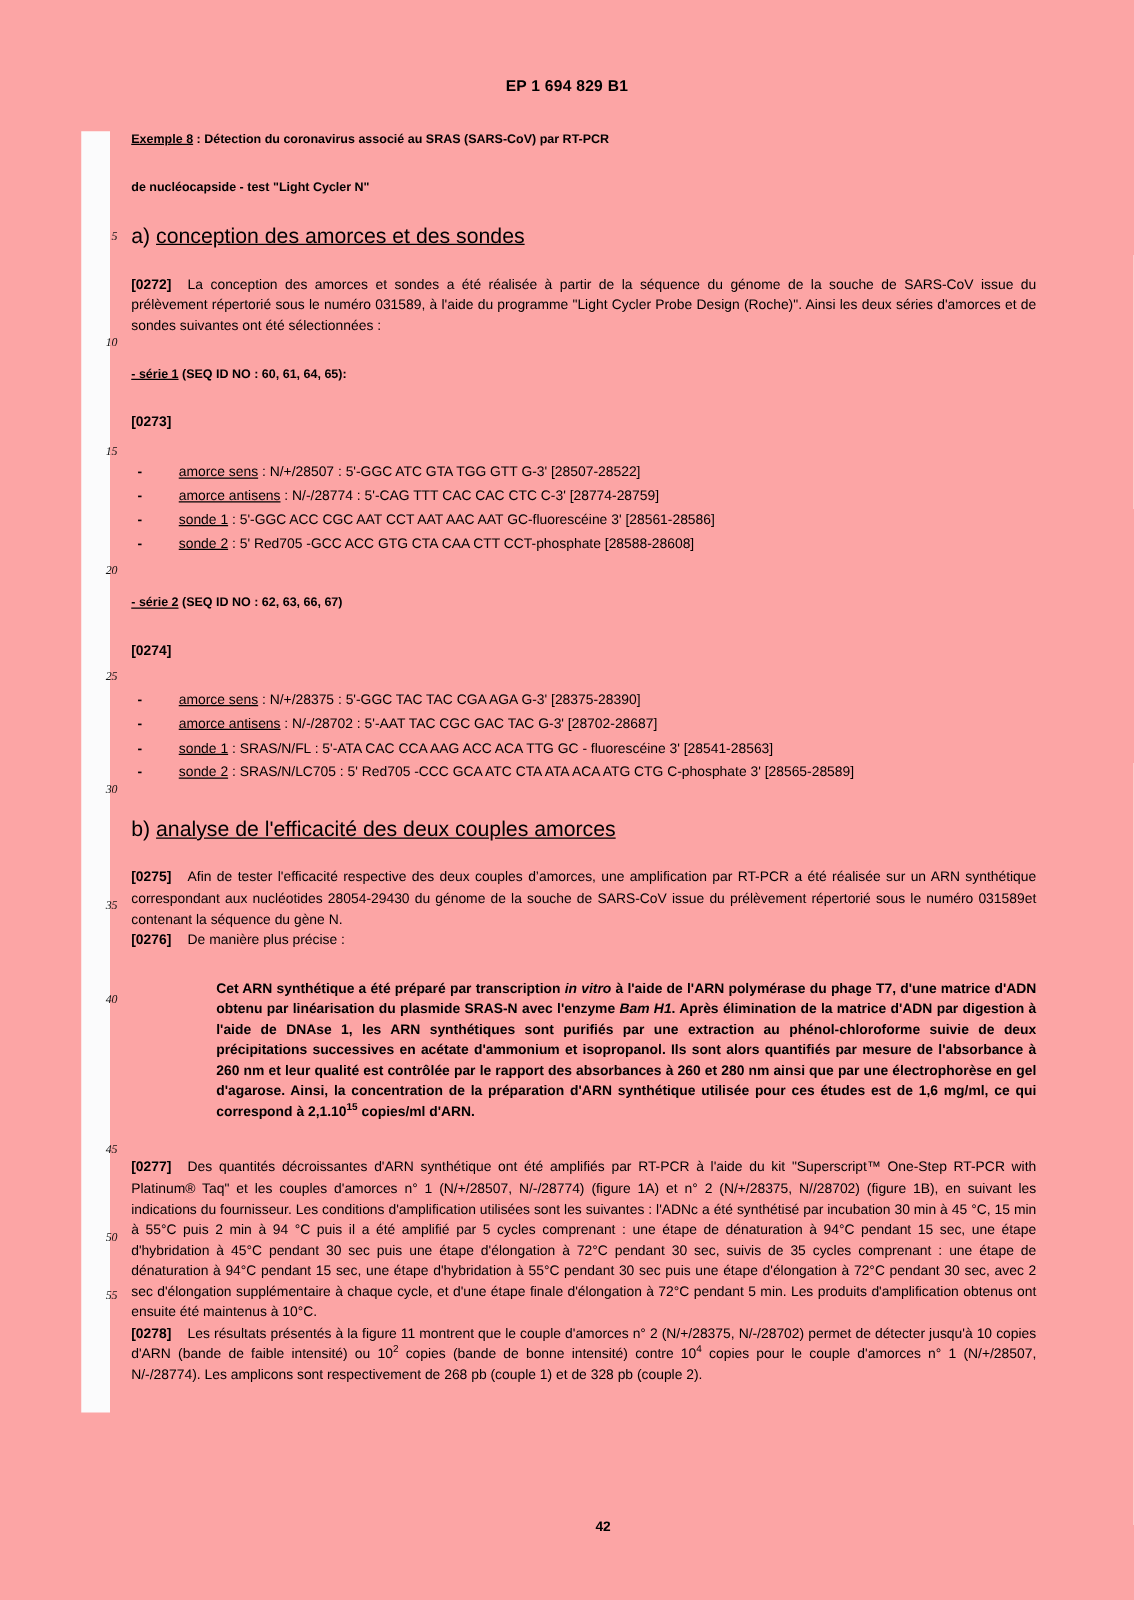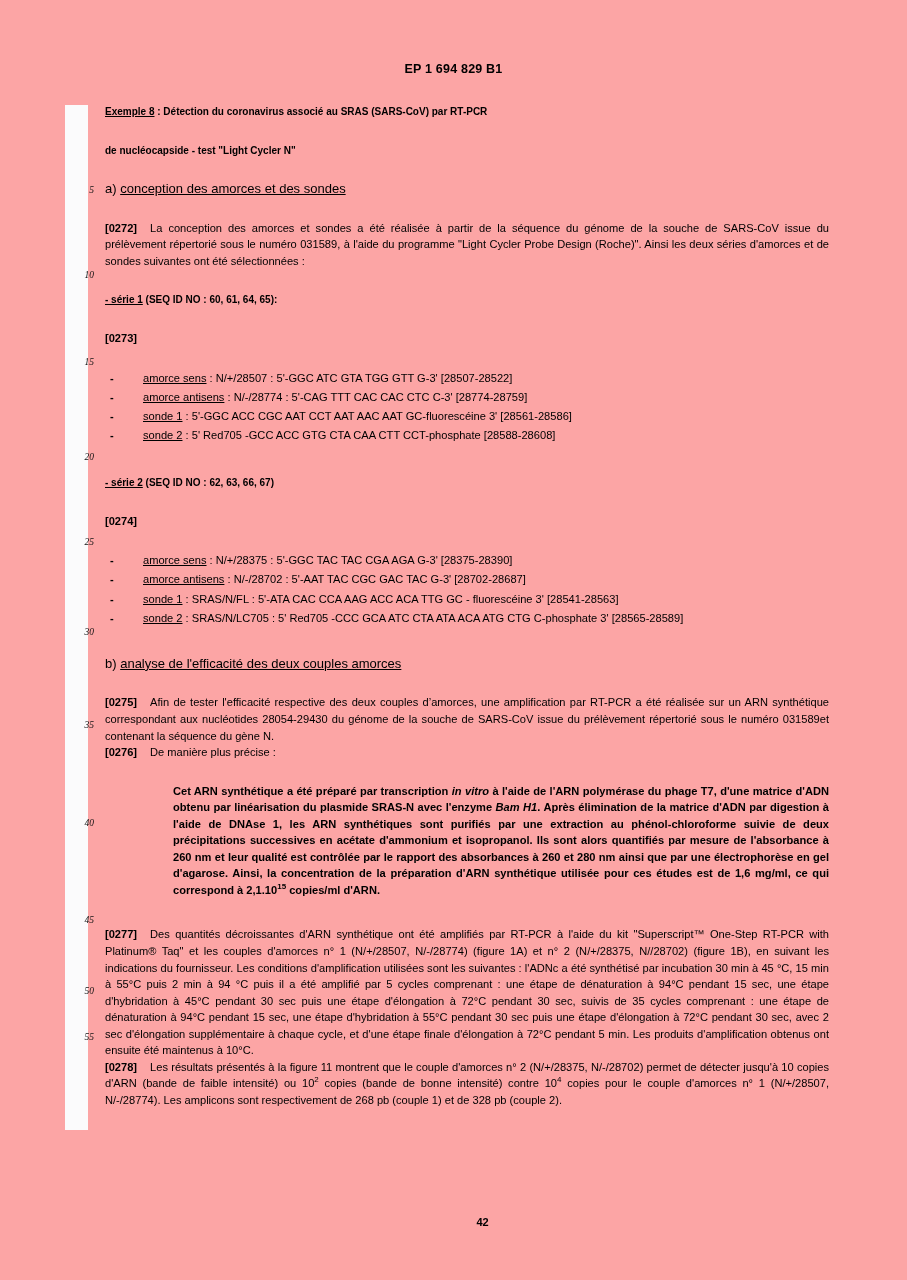--- a/index.html
+++ b/index.html
@@ -86,21 +86,21 @@
   sup   { font-size: 0.72em; vertical-align: super; line-height: 0; }
 
   .para-num { font-weight: bold; }
   .para-gap { display: inline-block; width: 13px; }
 
   .heading-bold {
     font-size: 10px;
     font-weight: bold;
     line-height: 17px;
   }
-  .sub-heading { font-size: 13px; line-height: 16.55px; }
+  .sub-heading { font-size: 17px; line-height: 16.55px; }
 
   ul.seqlist {
     list-style: none;
     margin: 0;
     padding: 0;
   }
   ul.seqlist li {
     position: relative;
     padding-left: 38px;
     font-size: 11.1px;
@@ -130,21 +130,21 @@
   <div class="header-title">EP 1 694 829 B1</div>
 
   <div class="linenums">
     <div class="linenum" style="top:82px;">5</div>
     <div class="linenum" style="top:167px;">10</div>
     <div class="linenum" style="top:254px;">15</div>
     <div class="linenum" style="top:349px;">20</div>
     <div class="linenum" style="top:434px;">25</div>
     <div class="linenum" style="top:524px;">30</div>
     <div class="linenum" style="top:617px;">35</div>
-    <div class="linenum" style="top:715px;">40</div>
+    <div class="linenum" style="top:692px;">40</div>
     <div class="linenum" style="top:812px;">45</div>
     <div class="linenum" style="top:883px;">50</div>
     <div class="linenum" style="top:929px;">55</div>
   </div>
 
   <div class="content">
 
     <div class="heading-bold"><span class="u">Exemple 8</span><span> : Détection du coronavirus associé au SRAS (SARS-CoV) par RT-PCR</span></div>
 
     <div class="sp-4"></div>

